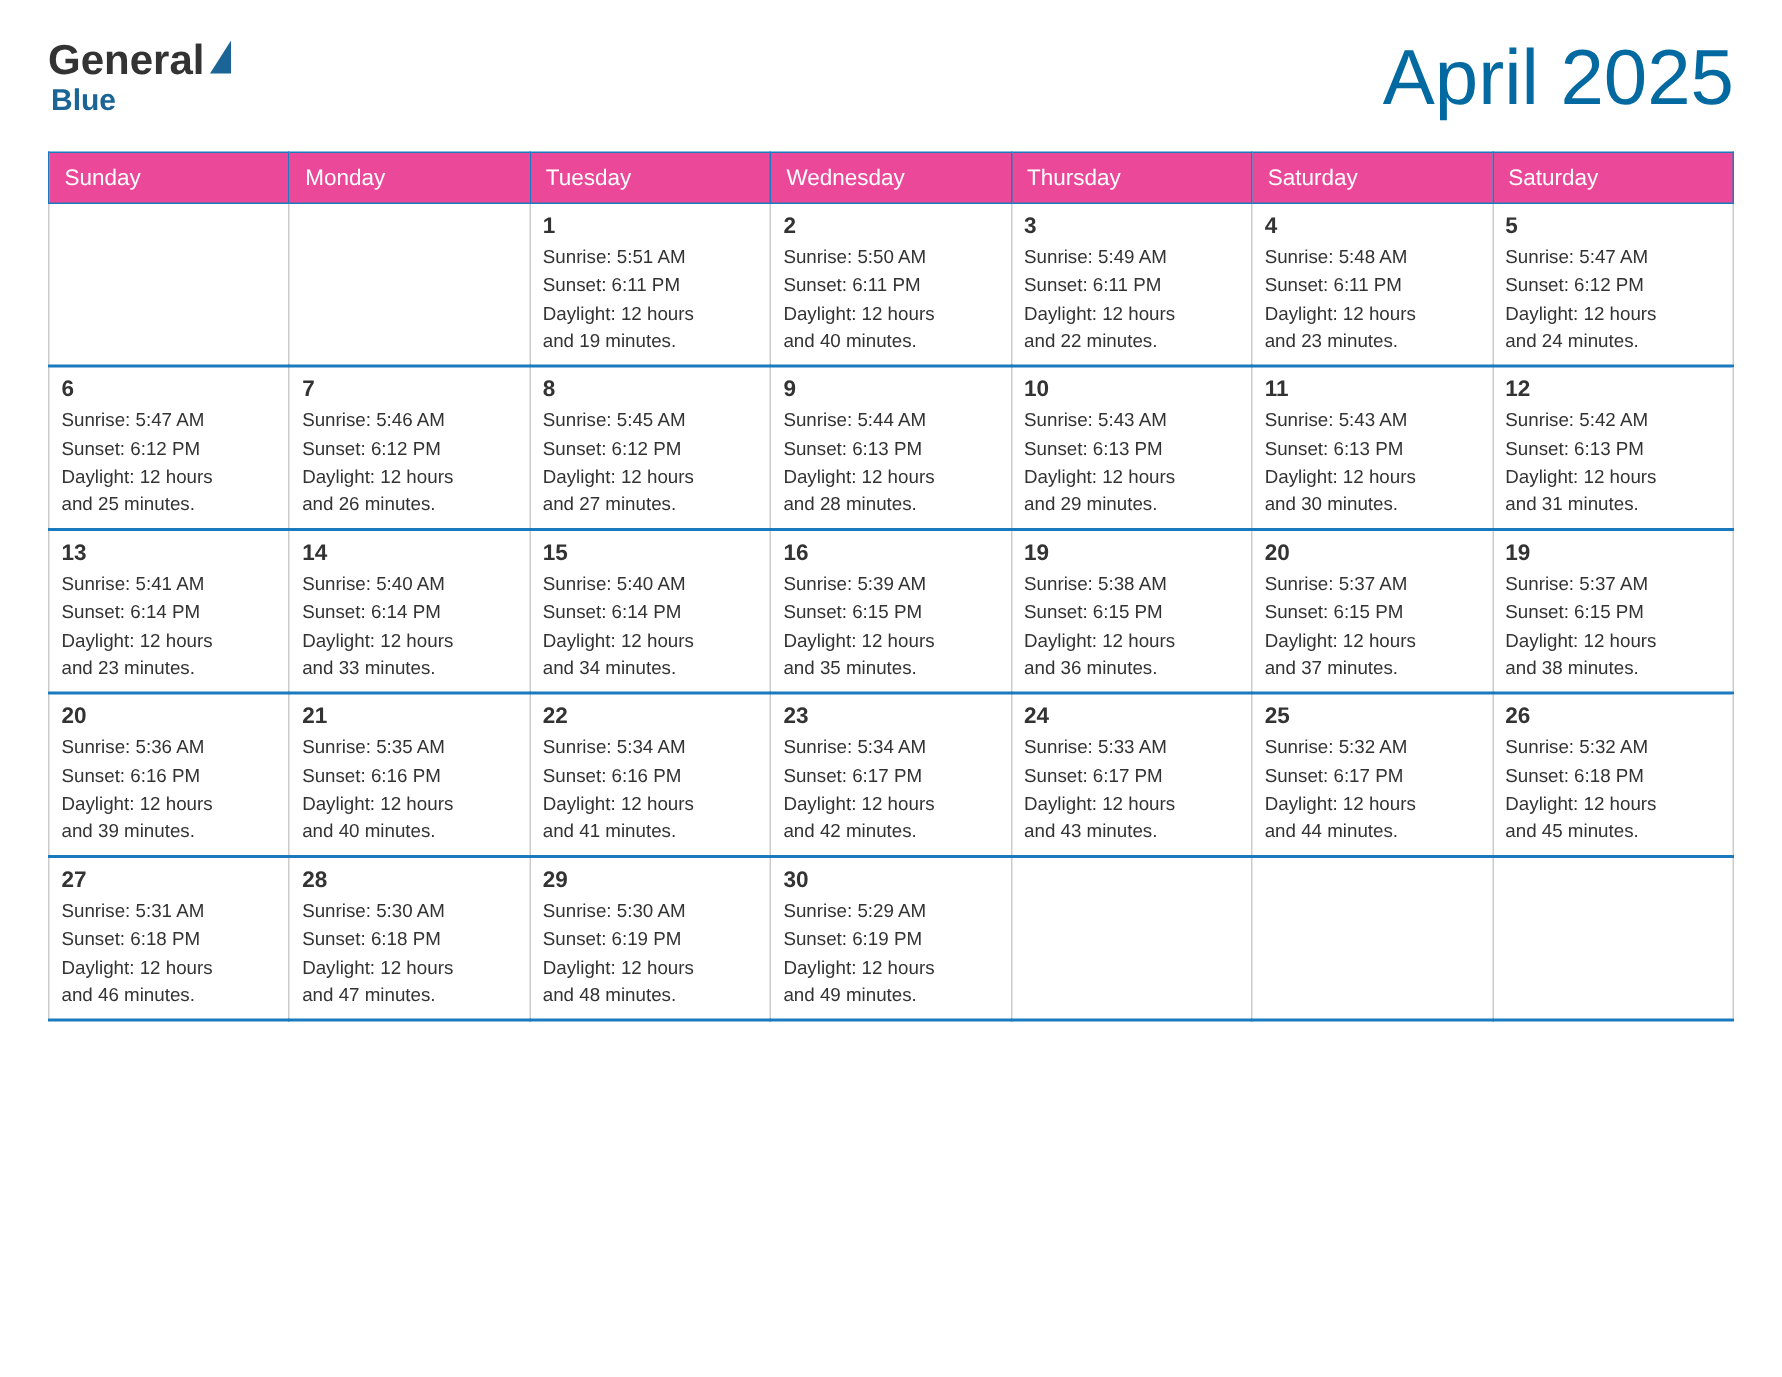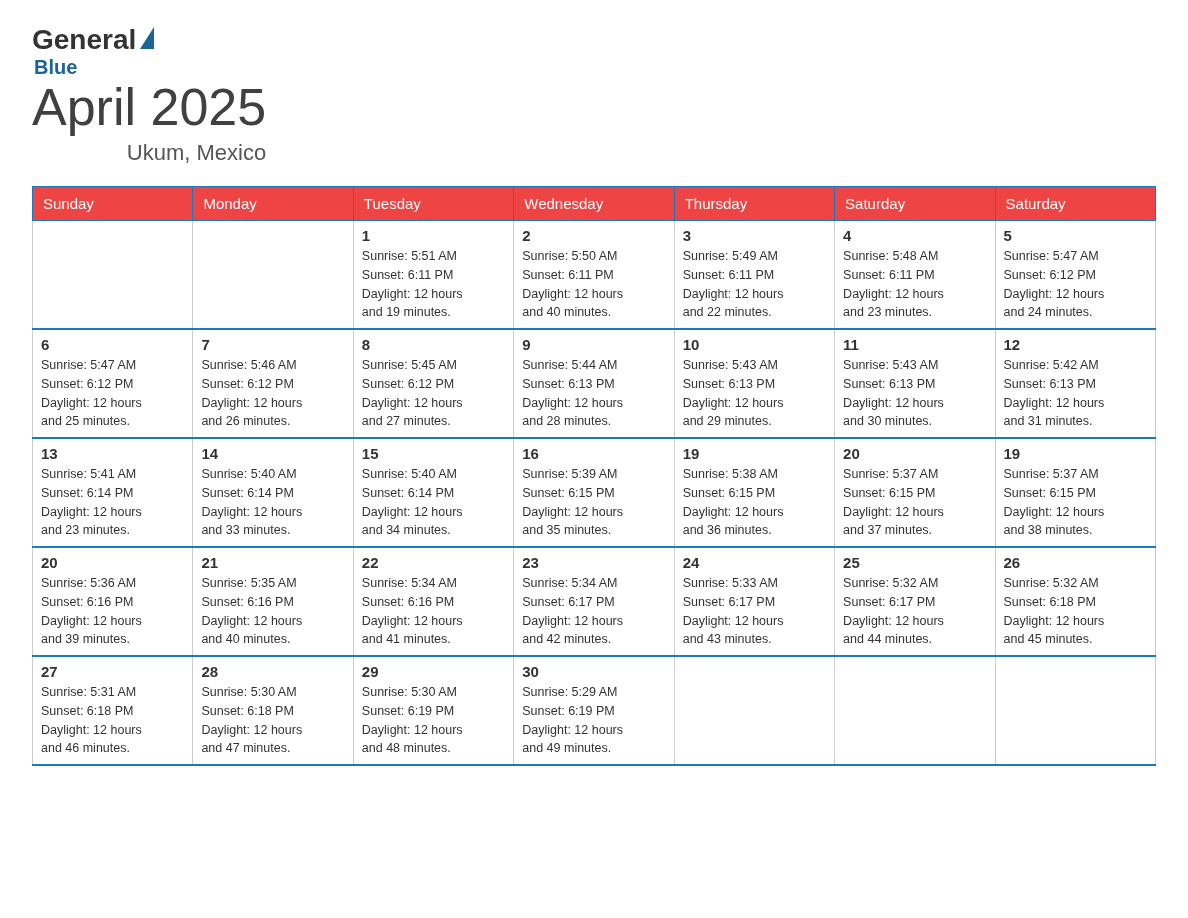--- a/index.html
+++ b/index.html
@@ -9,21 +9,20 @@
       color: #333;
       padding: 24px 32px;
       width: 1188px;
       min-height: 918px;
     }
     .header {
       display: flex;
       justify-content: space-between;
       align-items: flex-start;
       margin-bottom: 20px;
-      flex-direction: column;
     }
     .logo {
       display: flex;
       flex-direction: column;
       align-items: flex-start;
     }
     .logo-top {
       display: flex;
       align-items: center;
     }
@@ -45,34 +44,34 @@
       font-weight: bold;
       color: #1a6496;
       margin-left: 2px;
     }
     .title-area {
       text-align: right;
     }
     .title-month {
       font-size: 52px;
       font-weight: normal;
-      color: #404040;
+      color: #0369a1;
       line-height: 1.1;
     }
     .title-location {
       font-size: 22px;
       color: #555;
       margin-top: 4px;
     }
     .calendar {
       width: 100%;
       border-collapse: collapse;
     }
     .calendar thead tr {
-      background-color: #ef4444;
+      background-color: #ec4899;
     }
     .calendar thead th {
       color: #fff;
       font-size: 15px;
       font-weight: normal;
       padding: 8px 10px;
       text-align: left;
       border: 1px solid #1a7abd;
     }
     .calendar tbody td {
@@ -106,21 +105,20 @@
 <div class="header">
   <div class="logo">
     <div class="logo-top">
       <span class="logo-general">General</span>
       <div class="logo-triangle"></div>
     </div>
     <span class="logo-blue">Blue</span>
   </div>
   <div class="title-area">
     <div class="title-month">April 2025</div>
-    <div class="title-location">Ukum, Mexico</div>
   </div>
 </div>
 
 <table class="calendar">
   <thead>
     <tr>
     <th>Sunday</th>
         <th>Monday</th>
         <th>Tuesday</th>
         <th>Wednesday</th>

